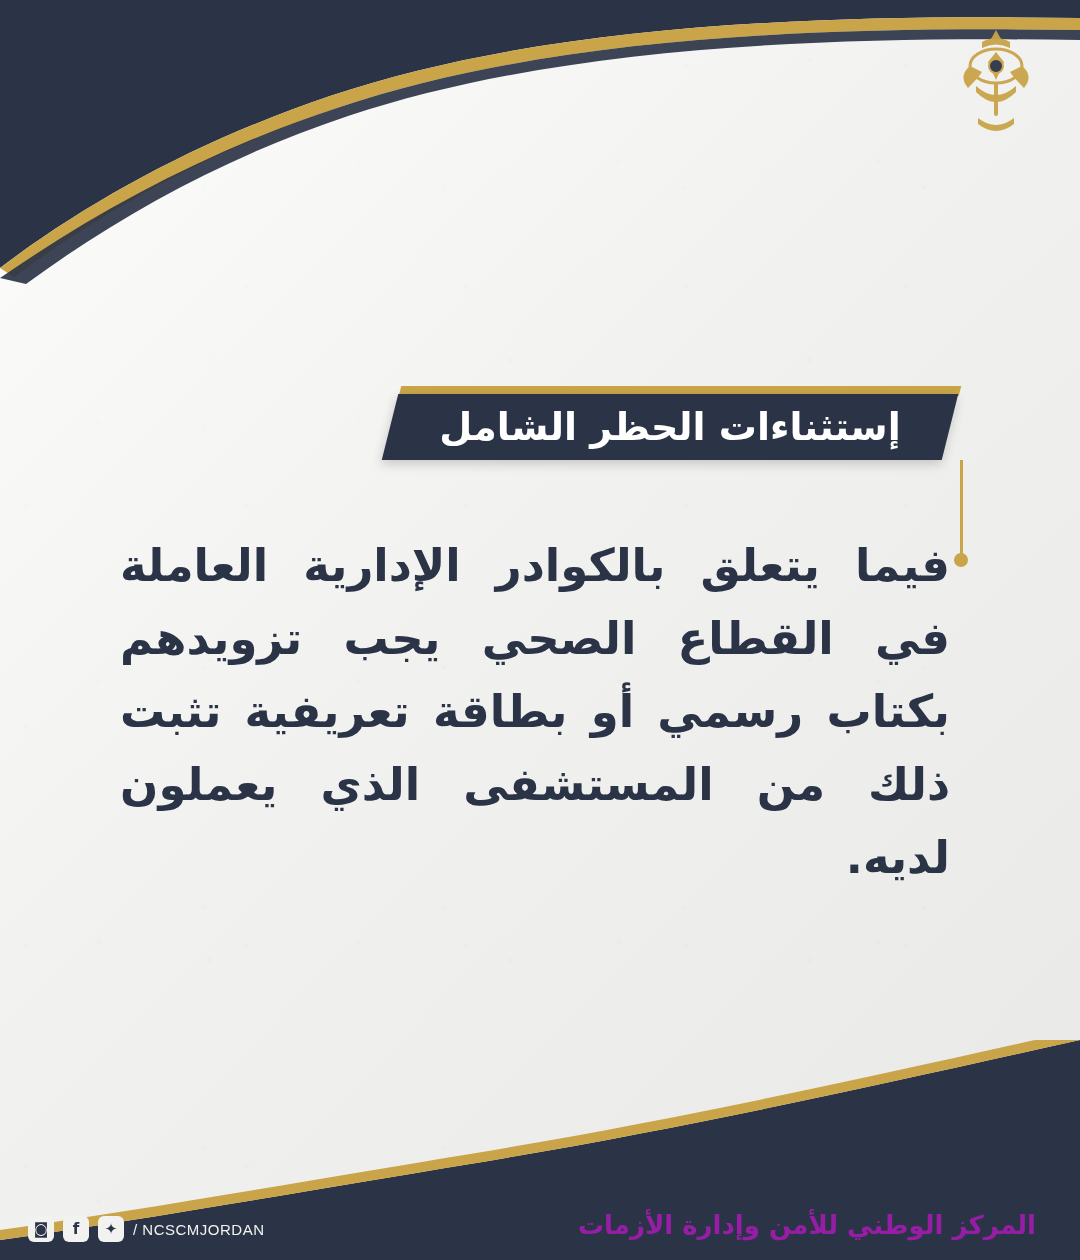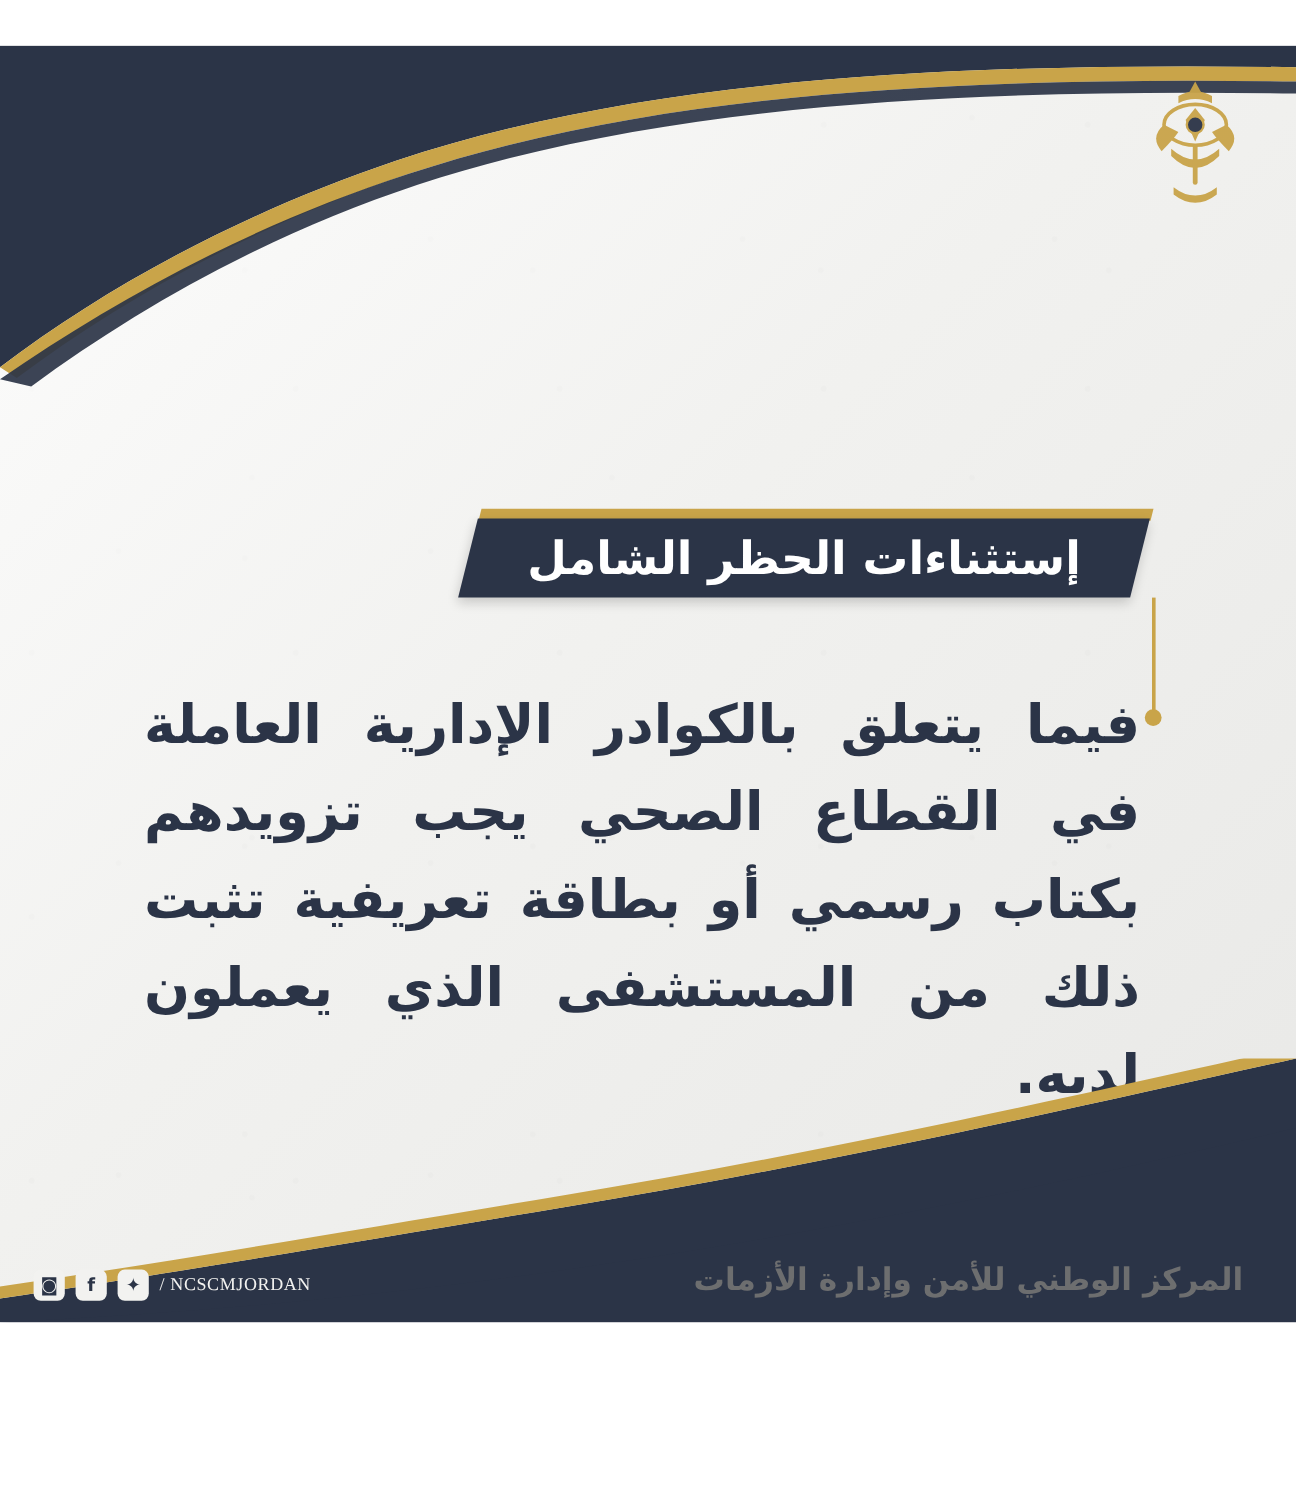--- a/index.html
+++ b/index.html
@@ -5,24 +5,23 @@
   * { box-sizing: border-box; margin: 0; padding: 0; }
   html, body {
     width: 1080px;
     height: 1260px;
     overflow: hidden;
     font-family: "DejaVu Sans", "Liberation Sans", sans-serif;
   }
   #poster {
     position: relative;
     width: 1080px;
-    height: 1064px;
+    height: 1260px;
     background: #f2f2f0;
     overflow: hidden;
-    margin-top: 38px;
   }
 
   
   .texture {
     position: absolute;
     inset: 0;
     background-image:
       radial-gradient(circle at 12% 30%, rgba(0,0,0,0.025) 0 2px, transparent 3px),
       radial-gradient(circle at 38% 62%, rgba(0,0,0,0.02) 0 2px, transparent 3px),
       radial-gradient(circle at 70% 20%, rgba(0,0,0,0.02) 0 2px, transparent 3px),
@@ -134,26 +133,26 @@
     display: flex;
     align-items: center;
     justify-content: center;
     font-size: 15px;
     font-weight: bold;
   }
   .handle {
     color: #f2f2f0;
     font-size: 15px;
     letter-spacing: .5px;
-    font-family: Liberation Serif, serif;
+    font-family: Liberation Sans, sans-serif;
   }
   .wordmark {
     position: absolute;
     bottom: 20px; right: 44px;
-    color: #737373;
+    color: #a21caf;
     font-size: 26px;
     direction: rtl;
     opacity: .92;
     font-weight: 600;
   }
 </style>
 </head>
 <body>
 
 <div id="poster">

